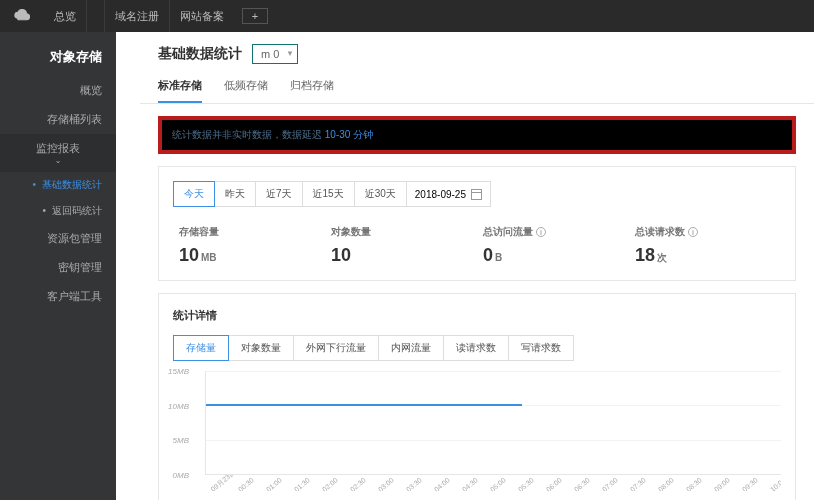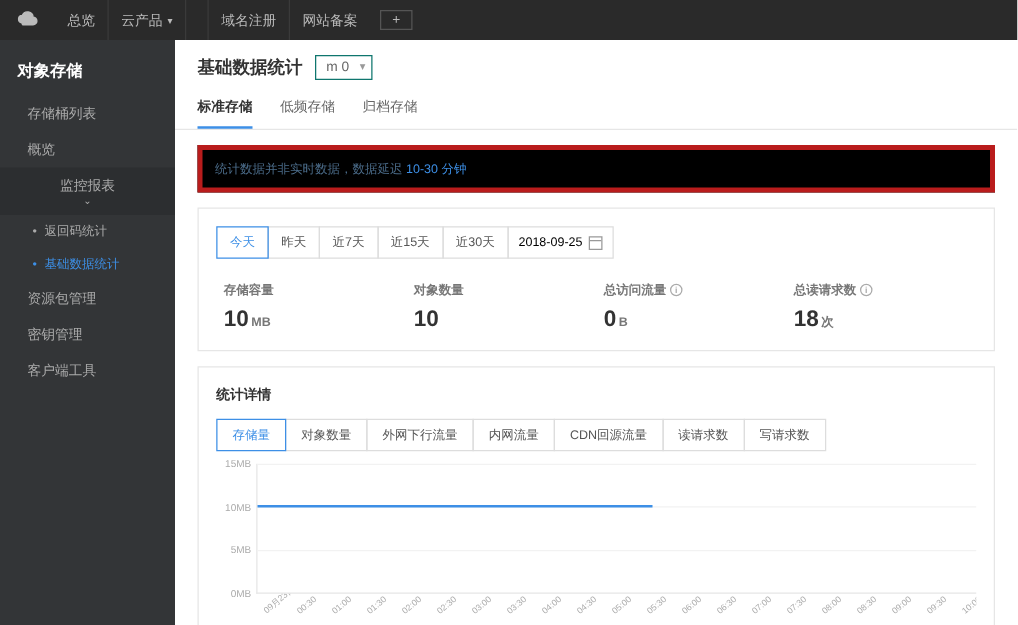--- a/index.html
+++ b/index.html
@@ -5,21 +5,21 @@
 * { margin:0; padding:0; box-sizing:border-box; font-family:-apple-system,BlinkMacSystemFont,"PingFang SC","Microsoft YaHei",sans-serif; }
 body { width:814px; height:500px; overflow:hidden; background:#fff; position:relative; }
 .topbar { height:32px; background:#2a2a2a; display:flex; align-items:center; color:#bbb; font-size:11px; }
 .topbar .logo { width:44px; display:flex; align-items:center; justify-content:center; }
 .topbar .logo svg { width:18px; height:18px; }
 .topbar .nav-item { padding:0 10px; height:100%; display:flex; align-items:center; border-right:1px solid #3a3a3a; cursor:pointer; }
 .topbar .nav-item.products { gap:4px; }
 .topbar .nav-item .caret { font-size:8px; }
 .topbar .spacer1 { width:18px; border-right:1px solid #3a3a3a; height:100%; }
 .topbar .plus { width:26px; display:flex; justify-content:center; align-items:center; border:1px solid #555; height:16px; font-size:11px; margin-left:8px; cursor:pointer; }
-.sidebar { position:absolute; top:32px; left:0; width:140px; bottom:0; background:#333537; color:#aaa; font-size:11px; padding-top:10px; }
+.sidebar { position:absolute; top:32px; left:0; width:116px; bottom:0; background:#333537; color:#aaa; font-size:11px; padding-top:10px;text-align:right; }
 .sidebar .title { color:#fff; font-size:13px; padding:6px 14px 10px; font-weight:600; }
 .sidebar .item { padding:7px 14px 7px 22px; cursor:pointer; }
 .sidebar .item.group { padding-left:14px; display:flex; justify-content:space-between; align-items:center; background:#2c2e30;flex-direction:column; }
 .sidebar .item.group .chev { font-size:8px; }
 .sidebar .sub { padding:6px 14px 6px 26px; font-size:10px; }
 .sidebar .sub.active { color:#3d8fe6; }
 .sidebar .sub .dot { margin-right:6px; }
 .main { position:absolute; top:32px; left:140px; right:0; bottom:0; background:#fff; overflow:hidden; }
 .page-head { padding:12px 18px 0; display:flex; align-items:center; gap:10px; }
 .page-head h1 { font-size:14px; font-weight:600; color:#333; }
@@ -44,57 +44,53 @@
 .metric .info { width:10px; height:10px; border:1px solid #aaa; border-radius:50%; font-size:7px; display:flex; align-items:center; justify-content:center; color:#aaa; }
 .metric .mval { margin-top:6px; font-size:18px; color:#333; }
 .metric .mval .unit { font-size:10px; color:#777; margin-left:2px; }
 .detail-title { font-size:11px; font-weight:600; color:#333; margin-bottom:12px; }
 .dtabs { display:flex; font-size:10px; }
 .dtabs .dtab { border:1px solid #ddd; padding:5px 12px; margin-left:-1px; cursor:pointer; color:#555; }
 .dtabs .dtab:first-child { margin-left:0; }
 .dtabs .dtab.active { border-color:#3d8fe6; color:#3d8fe6; position:relative; z-index:1; }
 .chart { position:relative; height:120px; margin-top:10px; }
 .chart .yaxis { position:absolute; left:0; top:0; bottom:16px; width:30px; }
-.chart .ylabel { position:absolute; right:2px; font-size:8px; color:#aaa; transform:translateY(-50%); }
+.chart .ylabel { position:absolute; right:14px; font-size:8px; color:#aaa; transform:translateY(-50%);font-style:italic; }
 .chart .plot { position:absolute; left:32px; right:0; top:0; bottom:16px; border-left:1px solid #e6e6e6; border-bottom:1px solid #e6e6e6; }
 .chart .grid { position:absolute; left:0; right:0; height:1px; background:#f2f2f2; }
 .chart .line { position:absolute; left:0; height:2px; background:#3d8fe6; width:55%; top:33.3%; transform:translateY(-50%); }
 .chart .xaxis { position:absolute; left:32px; right:0; bottom:0; height:16px; overflow:hidden; white-space:nowrap; }
 .chart .xlabel { display:inline-block; font-size:7px; color:#aaa; transform:rotate(-40deg) translateY(6px); transform-origin:left top; width:28px; }
 </style>
 </head>
 <body>
 
 <div class="topbar">
   <div class="logo">
     <svg viewBox="0 0 24 24">
         <path fill="#bbb" d="M6 15a4 4 0 0 1 .5-7.97A6 6 0 0 1 18 9a4 4 0 0 1 0 8H7a4 4 0 0 1-1-2z" stroke="#bbb" stroke-width="1.5"></path>
       </svg>
   </div>
   <div class="nav-item">总览</div>
-  <div class="nav-item products">
-    <span>云产品</span>
-    <span class="caret">▾</span>
-  </div>
   <div class="spacer1"></div>
   <div class="nav-item">域名注册</div>
   <div class="nav-item" style="border-right:none">网站备案</div>
   <div class="plus">+</div>
 </div>
 
 <div class="sidebar">
   <div class="title">对象存储</div>
+  <div class="item">概览</div>
   <div class="item">存储桶列表</div>
-  <div class="item">概览</div>
   <div class="item group">
     <span>监控报表</span>
     <span class="chev">⌄</span>
   </div>
+  <div class="sub active"><span class="dot">•</span><span>基础数据统计</span></div>
   <div class="sub"><span class="dot">•</span><span>返回码统计</span></div>
-  <div class="sub active"><span class="dot">•</span><span>基础数据统计</span></div>
   <div class="item">资源包管理</div>
   <div class="item">密钥管理</div>
   <div class="item">客户端工具</div>
 </div>
 
 <div class="main">
   <div class="page-head">
     <h1>基础数据统计</h1>
     <div class="bucket-sel"><span>m                    0</span></div>
   </div>
@@ -149,21 +145,20 @@
     </div>
   </div>
 
   <div class="card">
     <div class="detail-title">统计详情</div>
     <div class="dtabs">
       <div class="dtab active">存储量</div>
       <div class="dtab">对象数量</div>
       <div class="dtab">外网下行流量</div>
       <div class="dtab">内网流量</div>
-      <div class="dtab">CDN回源流量</div>
       <div class="dtab">读请求数</div>
       <div class="dtab">写请求数</div>
     </div>
     <div class="chart">
       <div class="yaxis" id="yaxis">
           <div class="ylabel" style="top: 0%;">15MB</div>
           <div class="ylabel" style="top: 33.3333%;">10MB</div>
           <div class="ylabel" style="top: 66.6667%;">5MB</div>
           <div class="ylabel" style="top: 100%;">0MB</div>
         </div>

